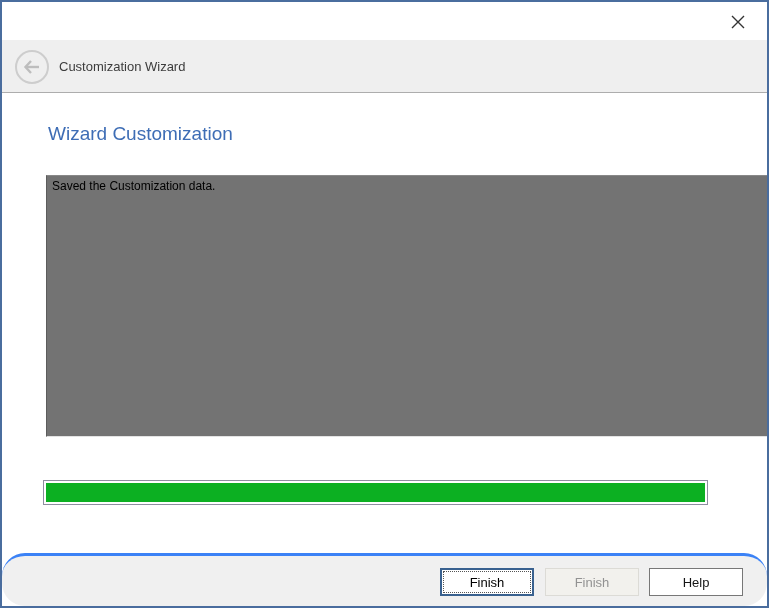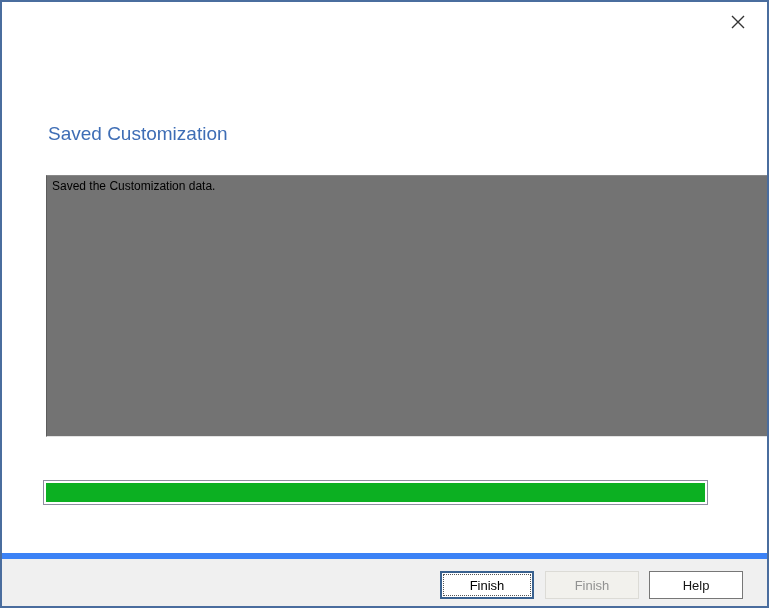--- a/index.html
+++ b/index.html
@@ -79,21 +79,22 @@
   .progress-fill {
     height: 100%;
     background: #0cb022;
   }
 
   
   .footer {
     position: absolute; left: 0; top: 551px;
     width: 765px; height: 53px;
     background: #f0f0f0;
-    border-top: 6px solid #3b82f6;
+    border-top: 3px solid #3b82f6;
+    border-radius: 23px;
   }
   .btn {
     position: absolute; top: 12px;
     width: 94px; height: 28px;
     font-family: "Liberation Sans", sans-serif;
     font-size: 13px;
     display: flex; align-items: center; justify-content: center;
     cursor: pointer;
   }
   .btn-finish {
@@ -125,22 +126,32 @@
 <div class="window">
 
   <div class="titlebar">
     <div class="close-btn">
       <svg width="16" height="16" viewBox="0 0 16 16">
         <path d="M2 2 L14 14 M14 2 L2 14" stroke="#333333" stroke-width="1.4" fill="none"></path>
       </svg>
     </div>
   </div>
 
+  <div class="header">
+    <div class="back-btn">
+      <svg width="36" height="36" viewBox="0 0 36 36">
+        <circle cx="18" cy="18" r="16" fill="none" stroke="#cdcdcd" stroke-width="2"></circle>
+        <path d="M25 18 H12" stroke="#bdbdbd" stroke-width="2.4" fill="none"></path>
+        <path d="M17 12 L11.5 18 L17 24" stroke="#bdbdbd" stroke-width="2.4" fill="none"></path>
+      </svg>
+    </div>
+    <span class="header-title">Customization Wizard</span>
+  </div>
 
-  <div class="page-title">Saved Customization</div>
+  <div class="page-title">Wizard Customization</div>
 
   <div class="logbox">
     <span>Saved the Customization data.</span>
   </div>
 
   <div class="progress">
     <div class="progress-fill" style="width: 100%; background: rgb(12, 176, 34);"></div>
   </div>
 
   <div class="footer">

